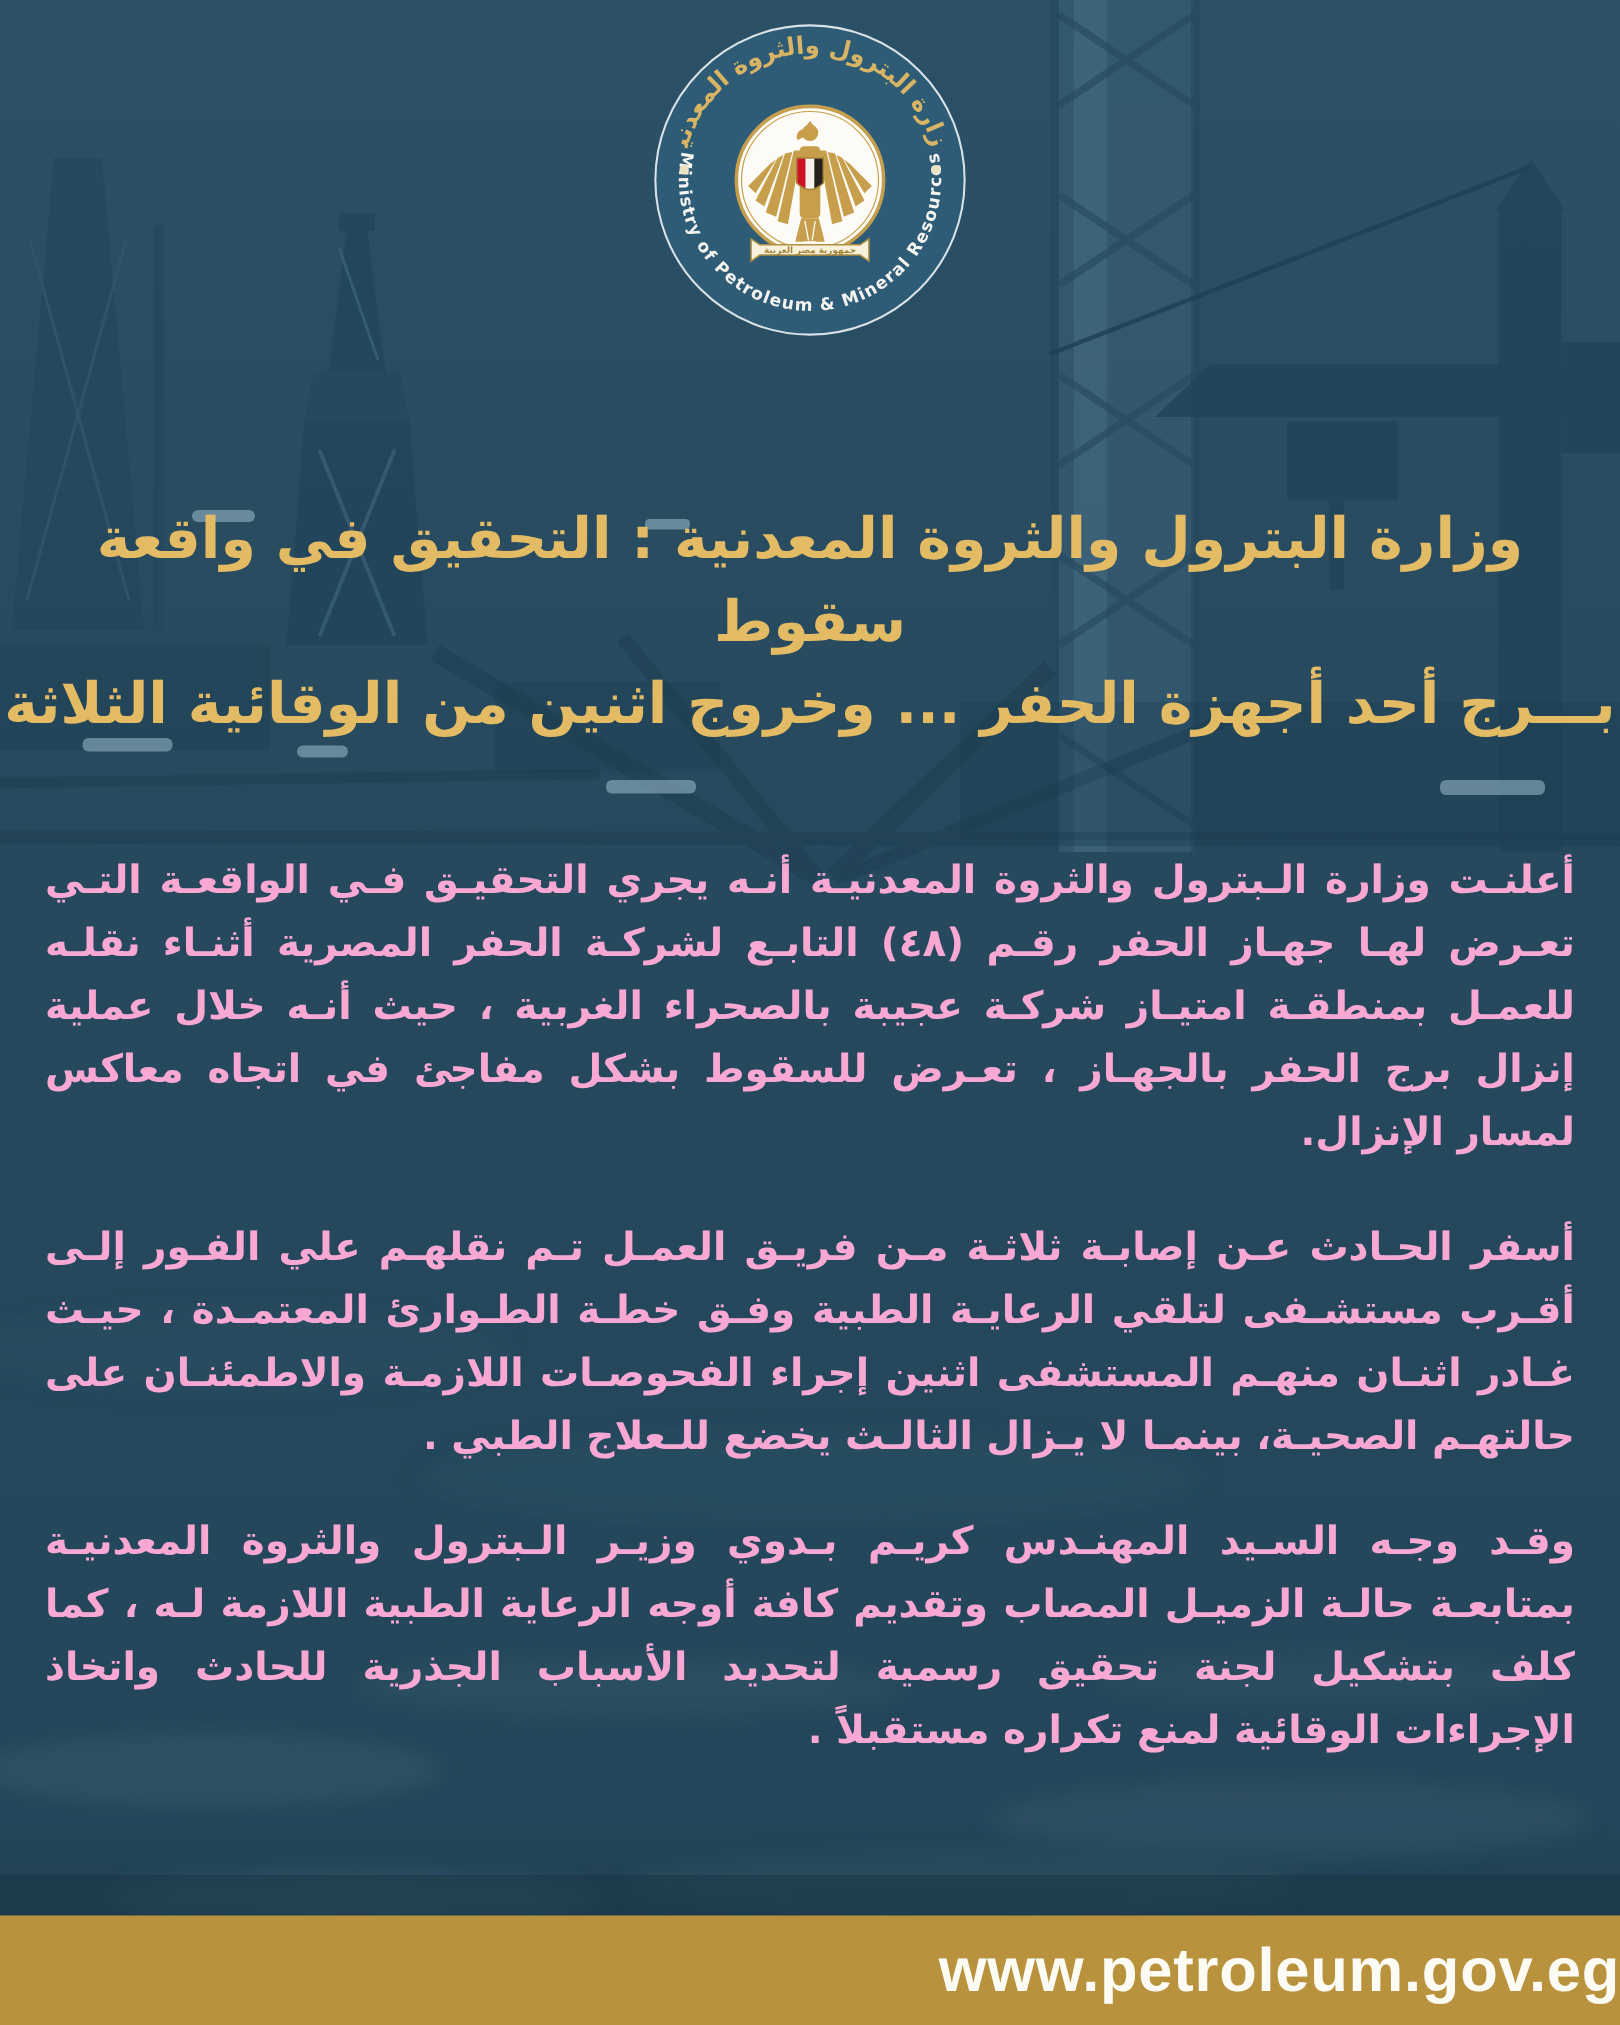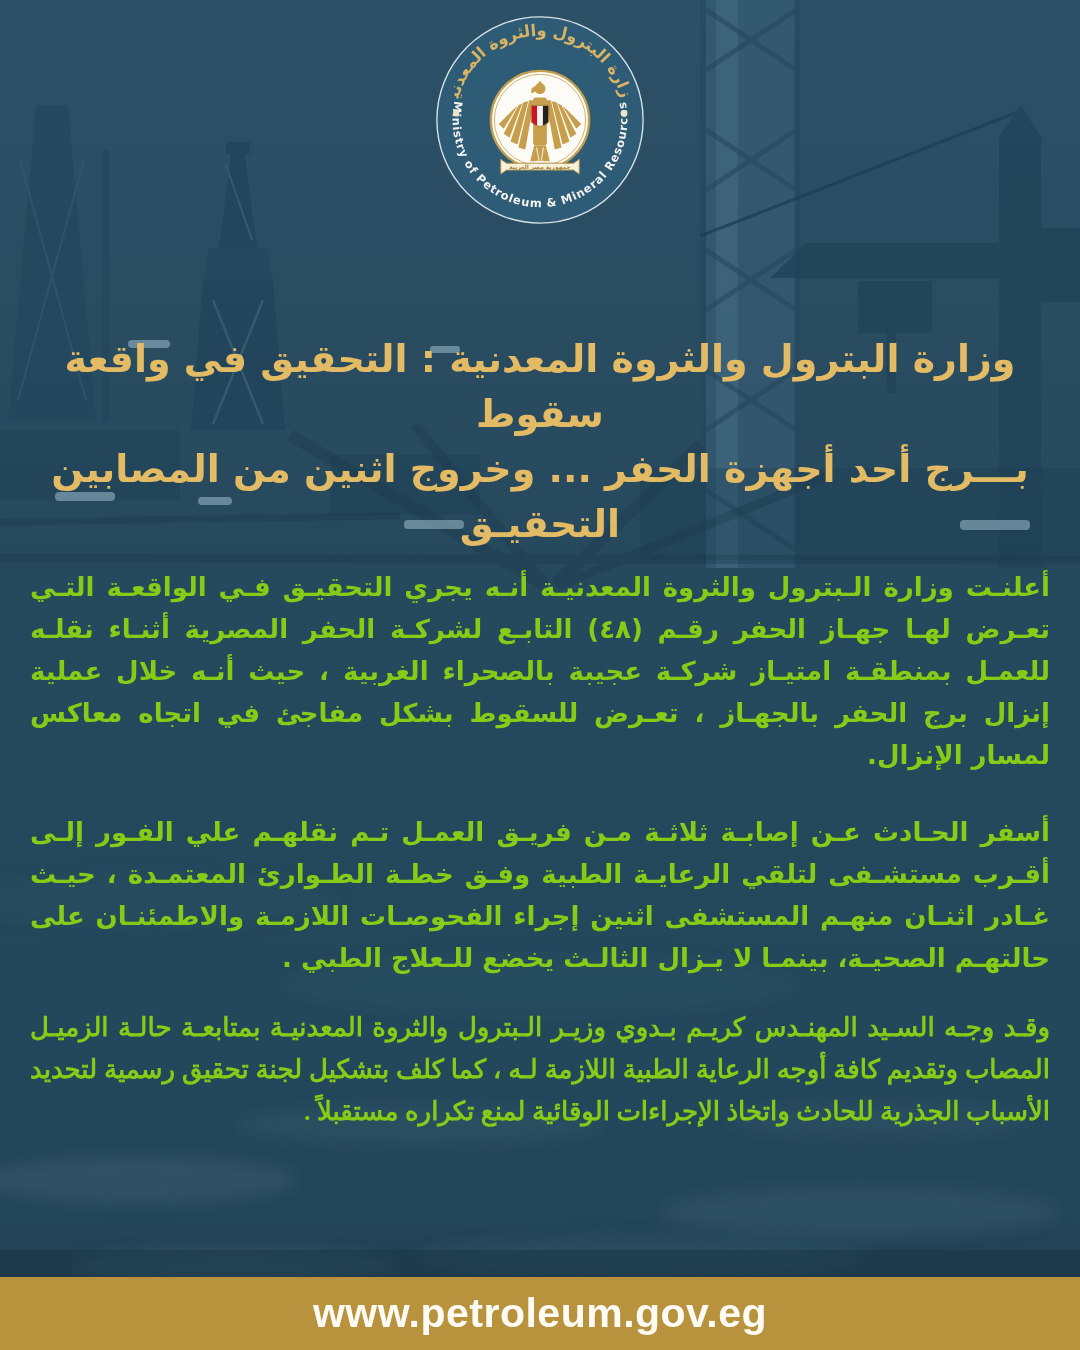--- a/index.html
+++ b/index.html
@@ -19,29 +19,29 @@
   .banner-text{fill:#A8843B;font-size:6px;font-weight:bold;}
   .headline{
     position:absolute;top:332px;left:0;right:0;margin:0;
     direction:rtl;text-align:center;
     color:#E3BB64;font-size:38px;font-weight:bold;line-height:55px;
   }
   .headline .hl-line{display:block;}
   .article{
     position:absolute;top:566px;left:30px;right:30px;
     direction:rtl;text-align:justify;text-align-last:right;
-    color:#84cc16;font-size:26px;font-weight:bold;line-height:1.62;
+    color:#f9a8d4;font-size:26px;font-weight:bold;line-height:1.62;
   }
   .article p{margin:0 0 34px 0;}
   .article p:nth-of-type(2){margin-bottom:28px;}
-  .article p:nth-of-type(3){margin-bottom:29px;font-family:Liberation Serif, serif;}
+  .article p:nth-of-type(3){margin-bottom:29px;}
   .article p:nth-of-type(4){margin-bottom:0;}
   .footer-bar{
     position:absolute;left:0;right:0;bottom:0;height:73px;
-    background:#B9923E;display:flex;align-items:center;justify-content:center;
+    background:#B9923E;display:flex;align-items:center;justify-content:flex-end;
   }
   .footer-url{
     color:#FDFCF4;font-size:41px;font-weight:bold;letter-spacing:0.5px;
     font-family:"Liberation Sans","DejaVu Sans",sans-serif;
   }
 </style>
 </head>
 <body>
 
 <div class="poster">
@@ -189,21 +189,21 @@
         <g>
           <path d="M76,154 L144,154 L150,150 L150,165 L144,161 L76,161 L70,165 L70,150 Z" fill="#F7F1DC" stroke="#B08F42" stroke-width="1"></path>
           <text class="banner-text" x="110" y="159.6" text-anchor="middle" direction="rtl">جمهورية مصر العربية</text>
         </g>
       </g>
     </svg>
   </div>
 
   <h1 class="headline">
     <span class="hl-line">وزارة البترول والثروة المعدنية : التحقيق في واقعة سقوط</span>
-    <span class="hl-line">بـــرج أحد أجهزة الحفر  ... وخروج اثنين من المصابين التحقيـق</span>
+    <span class="hl-line">بـــرج أحد أجهزة الحفر  ... وخروج اثنين من الوقائية الثلاثة</span>
   </h1>
 
   <main class="article">
     <p>أعلنـت وزارة الـبترول والثروة المعدنيـة أنـه يجري التحقيـق فـي  الواقعـة التـي تعـرض لهـا جهـاز الحفر رقـم (٤٨) التابـع لشركـة الحفر المصرية أثنـاء نقلـه للعمـل بمنطقـة امتيـاز شركـة عجيبة بالصحراء الغربية ، حيث أنـه خلال عملية إنزال برج الحفر بالجهـاز ، تعـرض للسقوط بشكل مفاجئ في اتجاه معاكس لمسار الإنزال.</p>
     <p>أسفر الحـادث عـن إصابـة ثلاثـة مـن فريـق العمـل تـم نقلهـم علي الفـور إلـى أقـرب مستشـفى لتلقي الرعايـة الطبية وفـق خطـة الطـوارئ المعتمـدة ، حيـث غـادر اثنـان منهـم المستشفى اثنين إجراء الفحوصـات اللازمـة والاطمئنـان على حالتهـم الصحيـة، بينمـا لا يـزال الثالـث يخضع للـعلاج الطبي .</p>
     <p>وقـد وجـه السـيد المهنـدس كريـم بـدوي وزيـر الـبترول والثروة المعدنيـة بمتابعـة حالـة الزميـل المصاب وتقديم كافة أوجه الرعاية الطبية اللازمة لـه ، كما كلف بتشكيل لجنة تحقيق رسمية لتحديد الأسباب الجذرية للحادث واتخاذ الإجراءات الوقائية لمنع تكراره مستقبلاً .</p>
   </main>
 
   <footer class="footer-bar">
     <span class="footer-url">www.petroleum.gov.eg</span>

